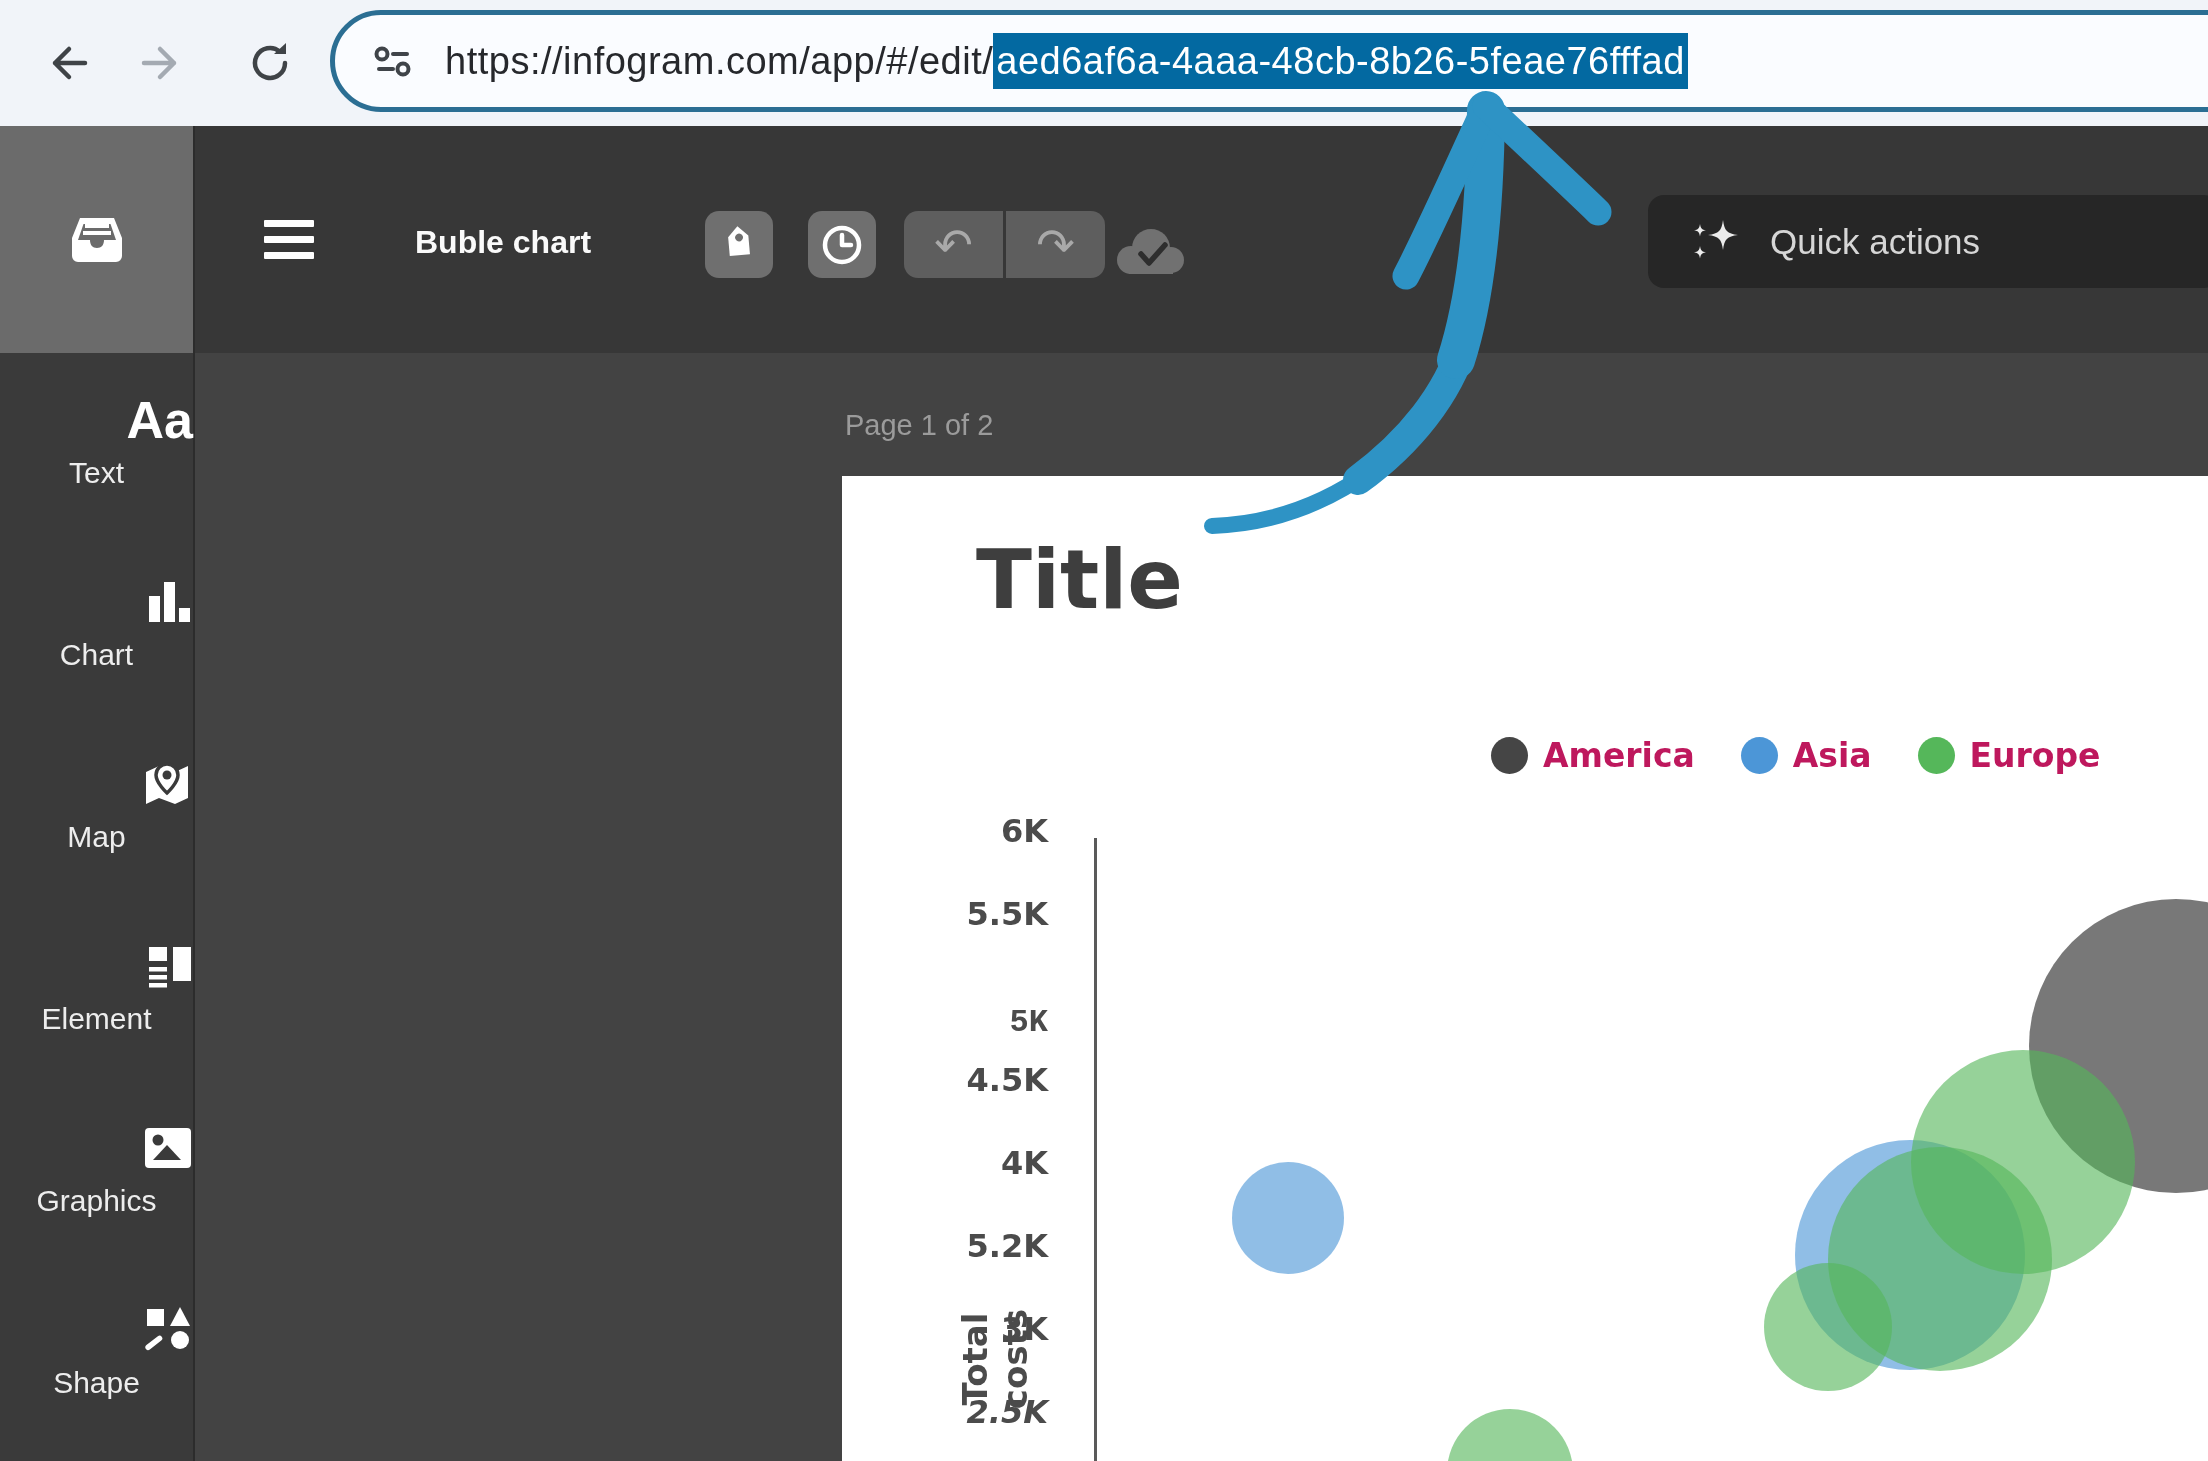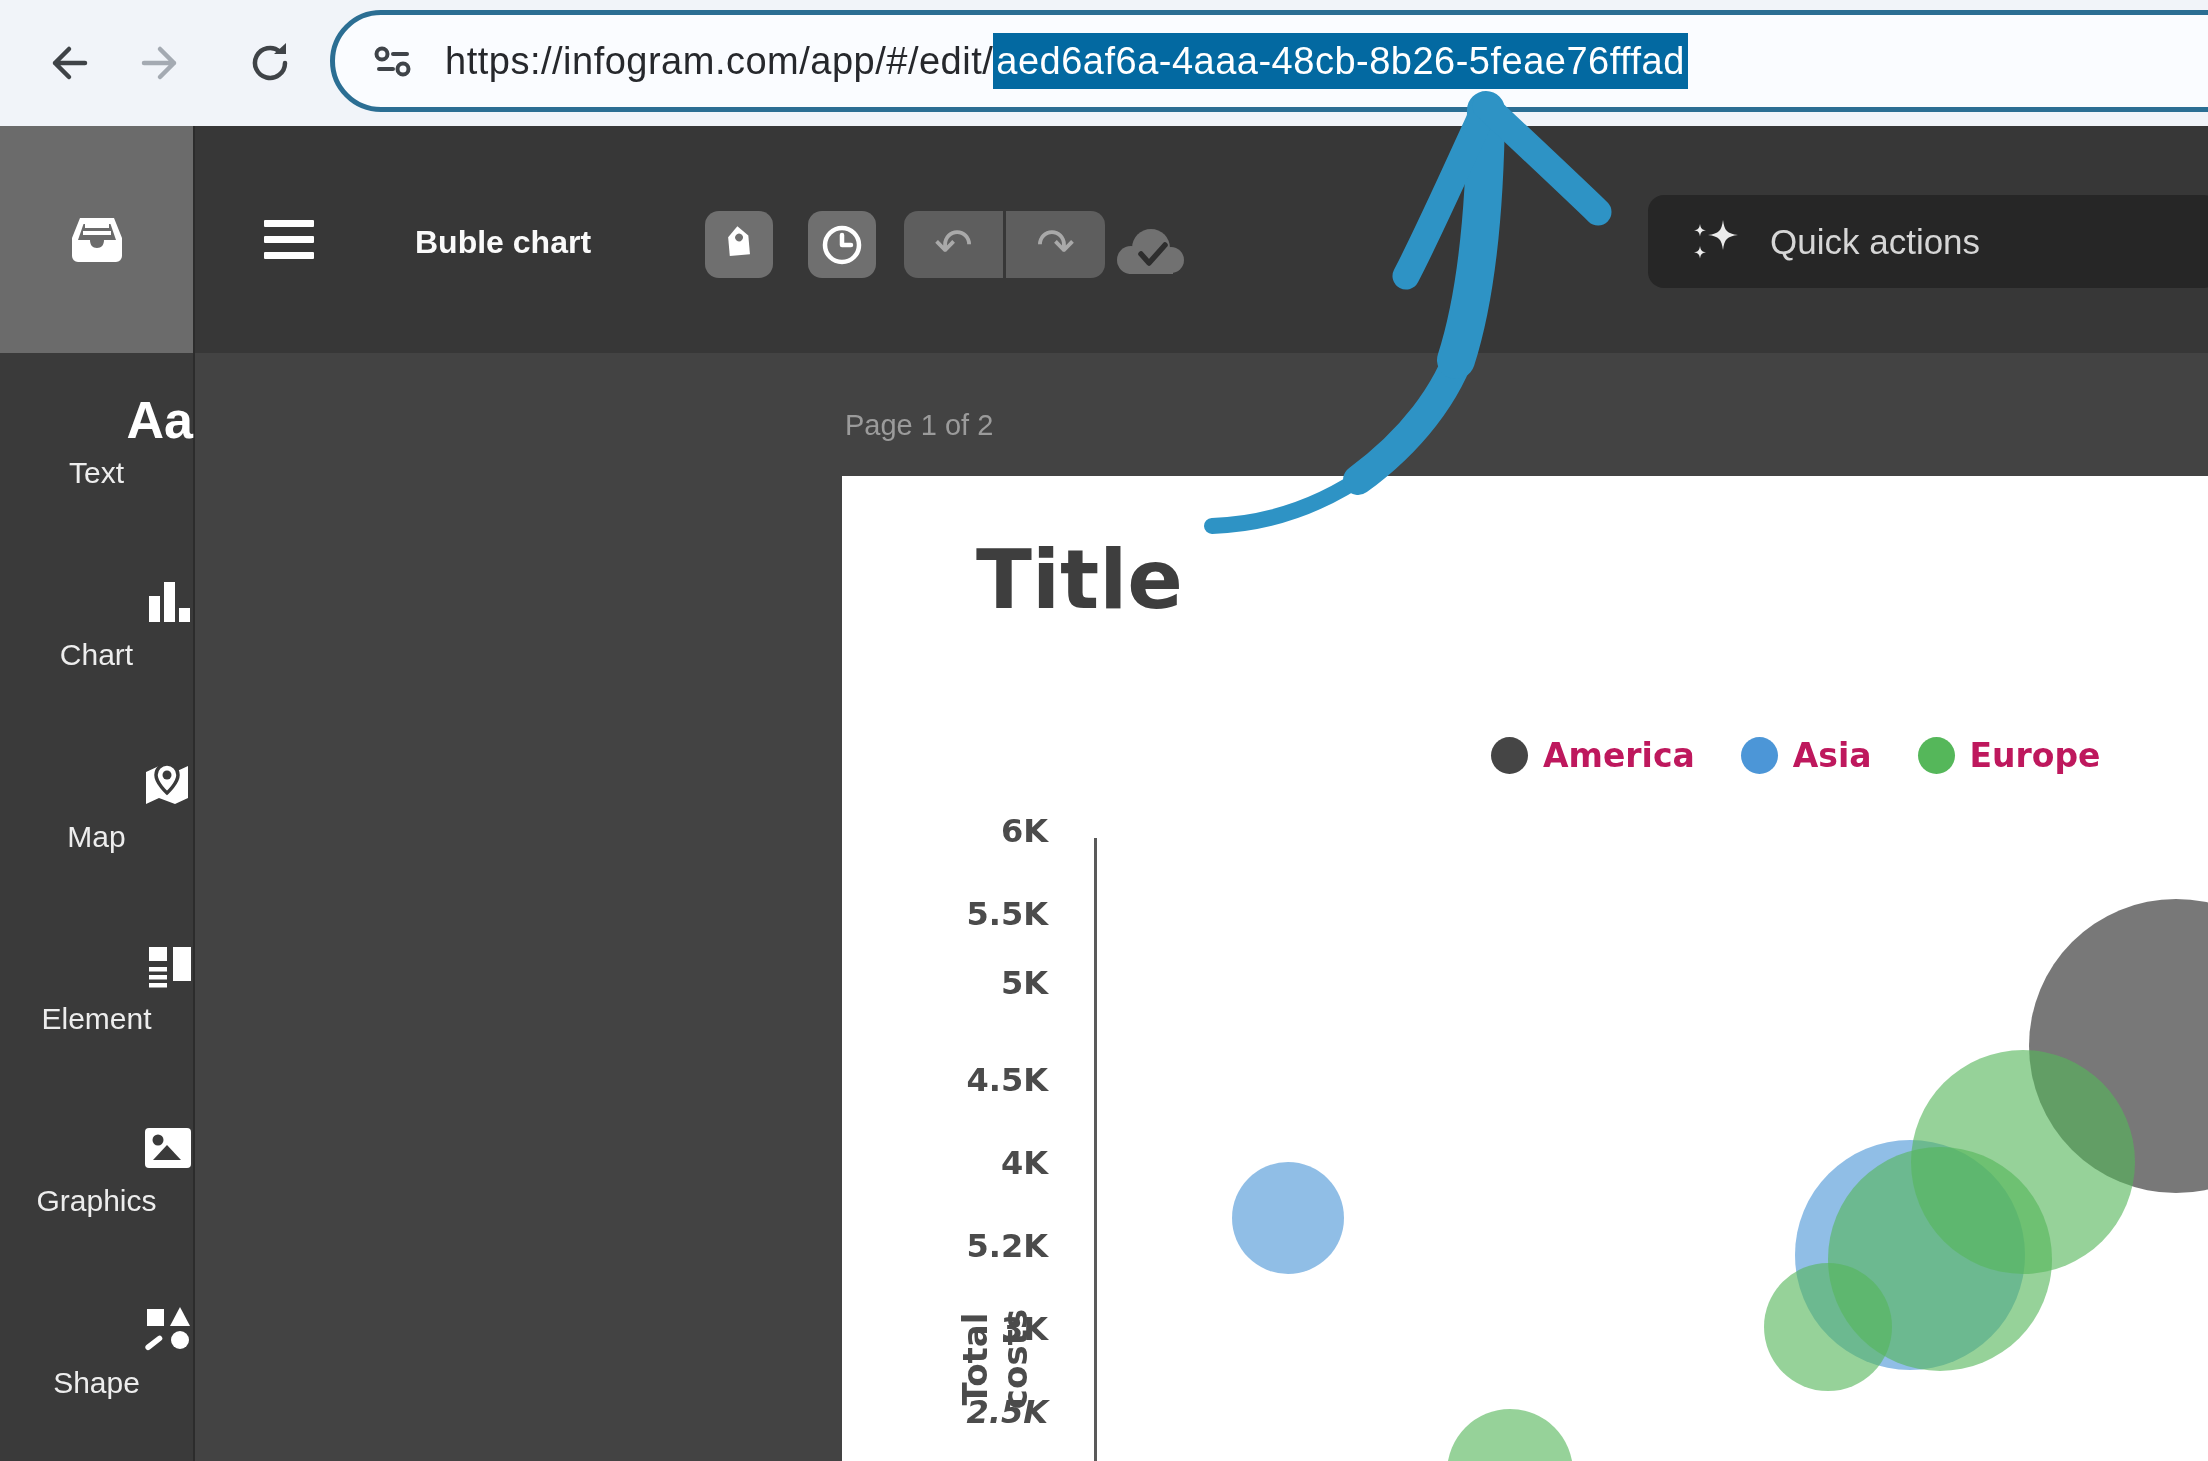--- a/index.html
+++ b/index.html
@@ -223,21 +223,21 @@
             <span class="legend-label">Asia</span>
           </div>
           <div class="legend-item">
             <span class="legend-dot" style="background:#55b75a"></span>
             <span class="legend-label">Europe</span>
           </div>
         </div>
       <div id="ticks">
           <div class="axis-tick" style="top: 336px;">6K</div>
           <div class="axis-tick" style="top: 419px;">5.5K</div>
-          <div class="axis-tick" style="top: 488px;">5K</div>
+          <div class="axis-tick" style="top: 528px; font-family: Liberation Mono, monospace;">5K</div>
           <div class="axis-tick" style="top: 585px;">4.5K</div>
           <div class="axis-tick" style="top: 668px;">4K</div>
           <div class="axis-tick" style="top: 751px;">5.2K</div>
           <div class="axis-tick" style="top: 834px;">3K</div>
           <div class="axis-tick" style="top: 917px; font-style: italic;">2.5K</div>
         </div>
       <div class="axis-line"></div>
       <div class="ylabel">Total costs</div>
       <div id="bubbles">
           <div class="bubble" style="left: 1187px; top: 423px; height: 294px; width: 294px; background: rgba(68, 68, 68, 0.72);"></div>

